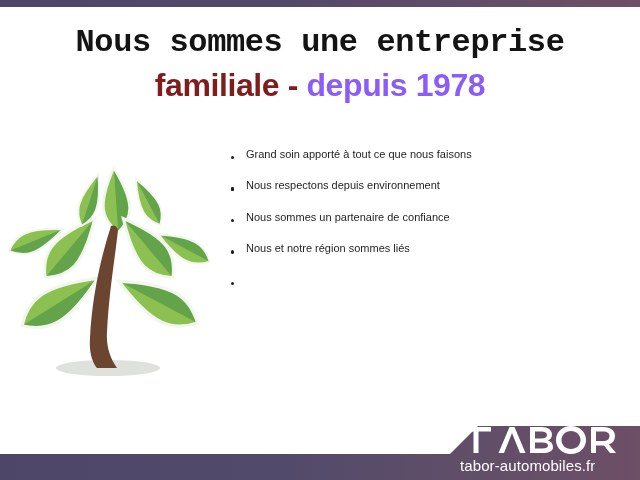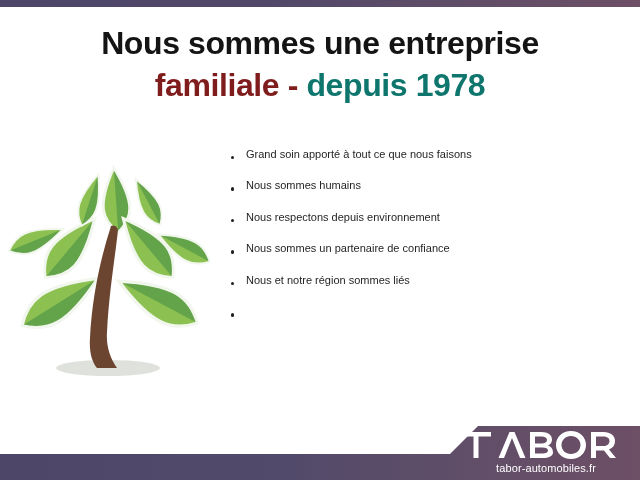--- a/index.html
+++ b/index.html
@@ -28,23 +28,23 @@
     position:absolute;left:0;top:22px;width:640px;
     text-align:center;
     font-size:32px;
     font-weight:bold;
     line-height:1.32;
     letter-spacing:-0.4px;
     color:#141414;
     padding:0 24px;
     box-sizing:border-box;
   }
-  .headline .l1{display:block;}
+  .headline .l1{display:block;font-family:Liberation Mono, monospace;}
   .headline .l2{display:block;}
-  .hl-accent{color:#0f766e;}
+  .hl-accent{color:#8b5cf6;}
   .hl-dash{color:#7f1d1d;}
 
   
   .tree-wrap{
     position:absolute;left:8px;top:152px;width:210px;height:238px;
   }
   .tree-wrap svg{display:block;width:210px;height:238px;}
 
   
   .bullets{
@@ -80,24 +80,24 @@
     z-index:3;
   }
   .logo-mark{
     display:block;
     height:30px;
   }
   .logo-mark svg{display:block;margin:0 auto;height:30px;width:160px;}
   .logo-tagline{
     display:block;
     color:#ffffff;
-    font-size:11px;
+    font-size:15px;
     letter-spacing:0.1px;
     margin-top:2px;
-    text-align:center;
+    text-align:left;
   }
   .sr{position:absolute;width:1px;height:1px;overflow:hidden;clip:rect(0 0 0 0);white-space:nowrap;}
 </style>
 </head>
 <body>
 
 <div class="slide">
 
   <div class="top-strip"></div>
 
@@ -148,21 +148,20 @@
     </svg>
   </div>
 
   <ul class="bullets">
     <li>
       <span class="dot"></span>
       <span>Grand soin apporté à tout ce que nous faisons</span>
     </li>
     <li>
       <span class="dot"></span>
-      <span>Nous sommes humains</span>
     </li>
     <li>
       <span class="dot"></span>
       <span>Nous respectons depuis environnement</span>
     </li>
     <li>
       <span class="dot"></span>
       <span>Nous sommes un partenaire de confiance</span>
     </li>
     <li>

